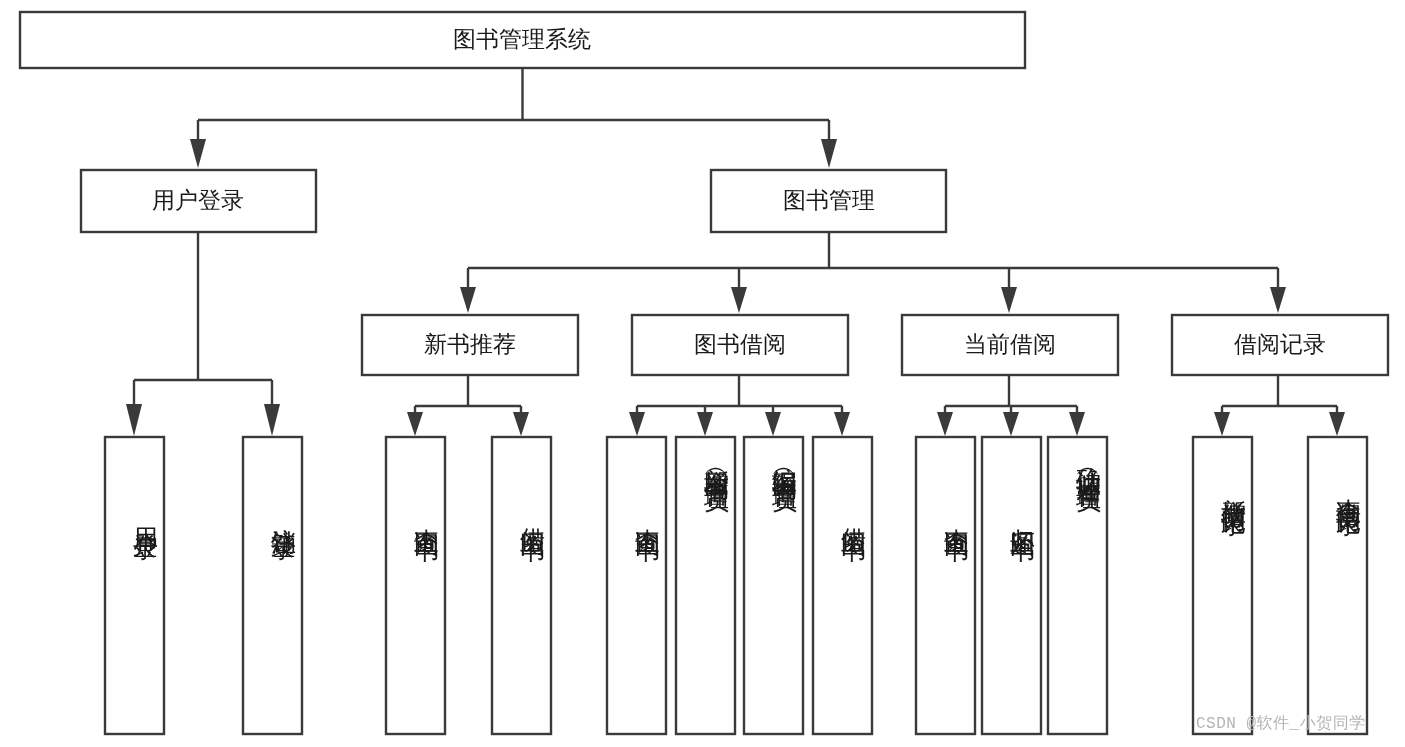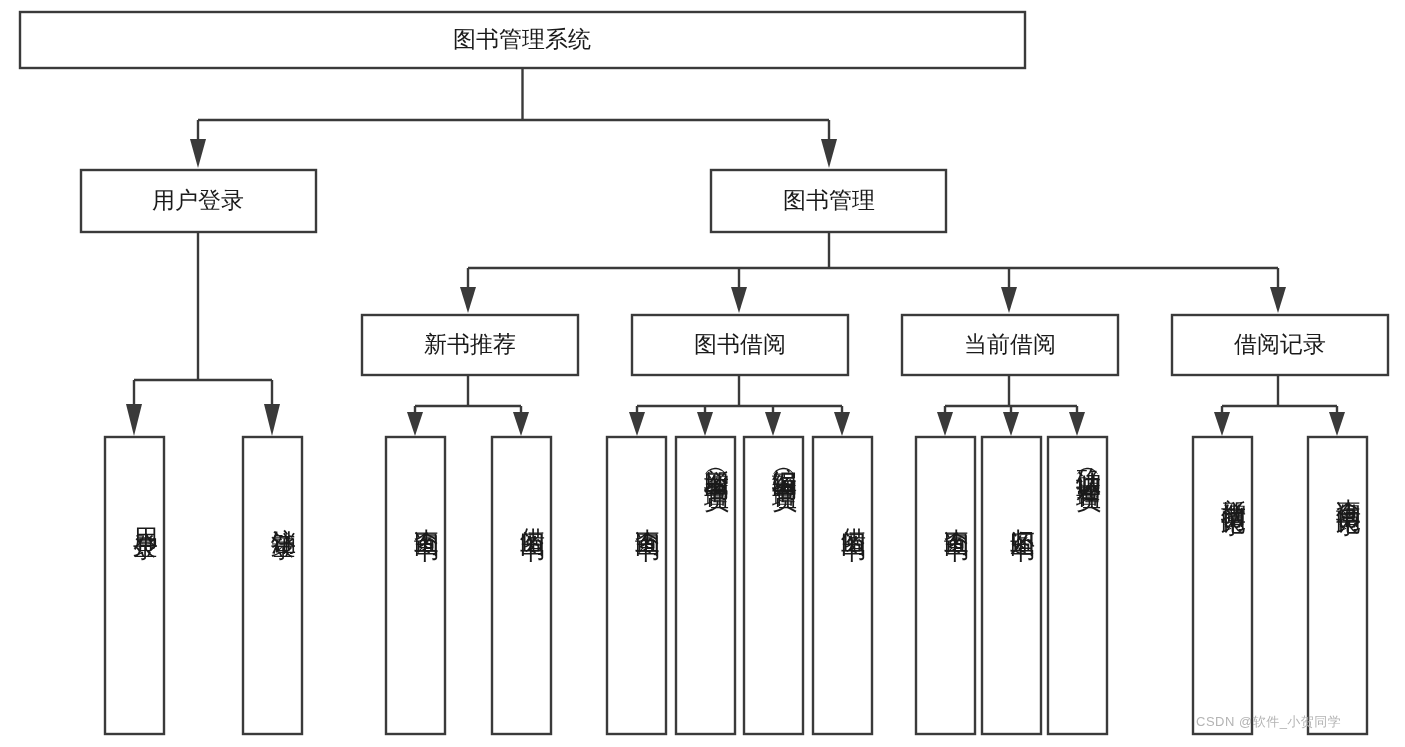--- a/index.html
+++ b/index.html
@@ -55,22 +55,22 @@
     font-size: 25px;
     line-height: 1.08;
     color: #1a1a1a;
     letter-spacing: 3px;
     text-align: start;
     white-space: nowrap;
     pointer-events: none;
   }
   .watermark {
     position: absolute;
-    font-family: Liberation Sans, sans-serif;
-    font-size: 13px;
+    font-family: Liberation Mono, monospace;
+    font-size: 16px;
     color: #b4b4b4;
     white-space: nowrap;
     letter-spacing: 0.5px;
   }
 </style>
 </head>
 <body>
 
 <div id="canvas">
 

